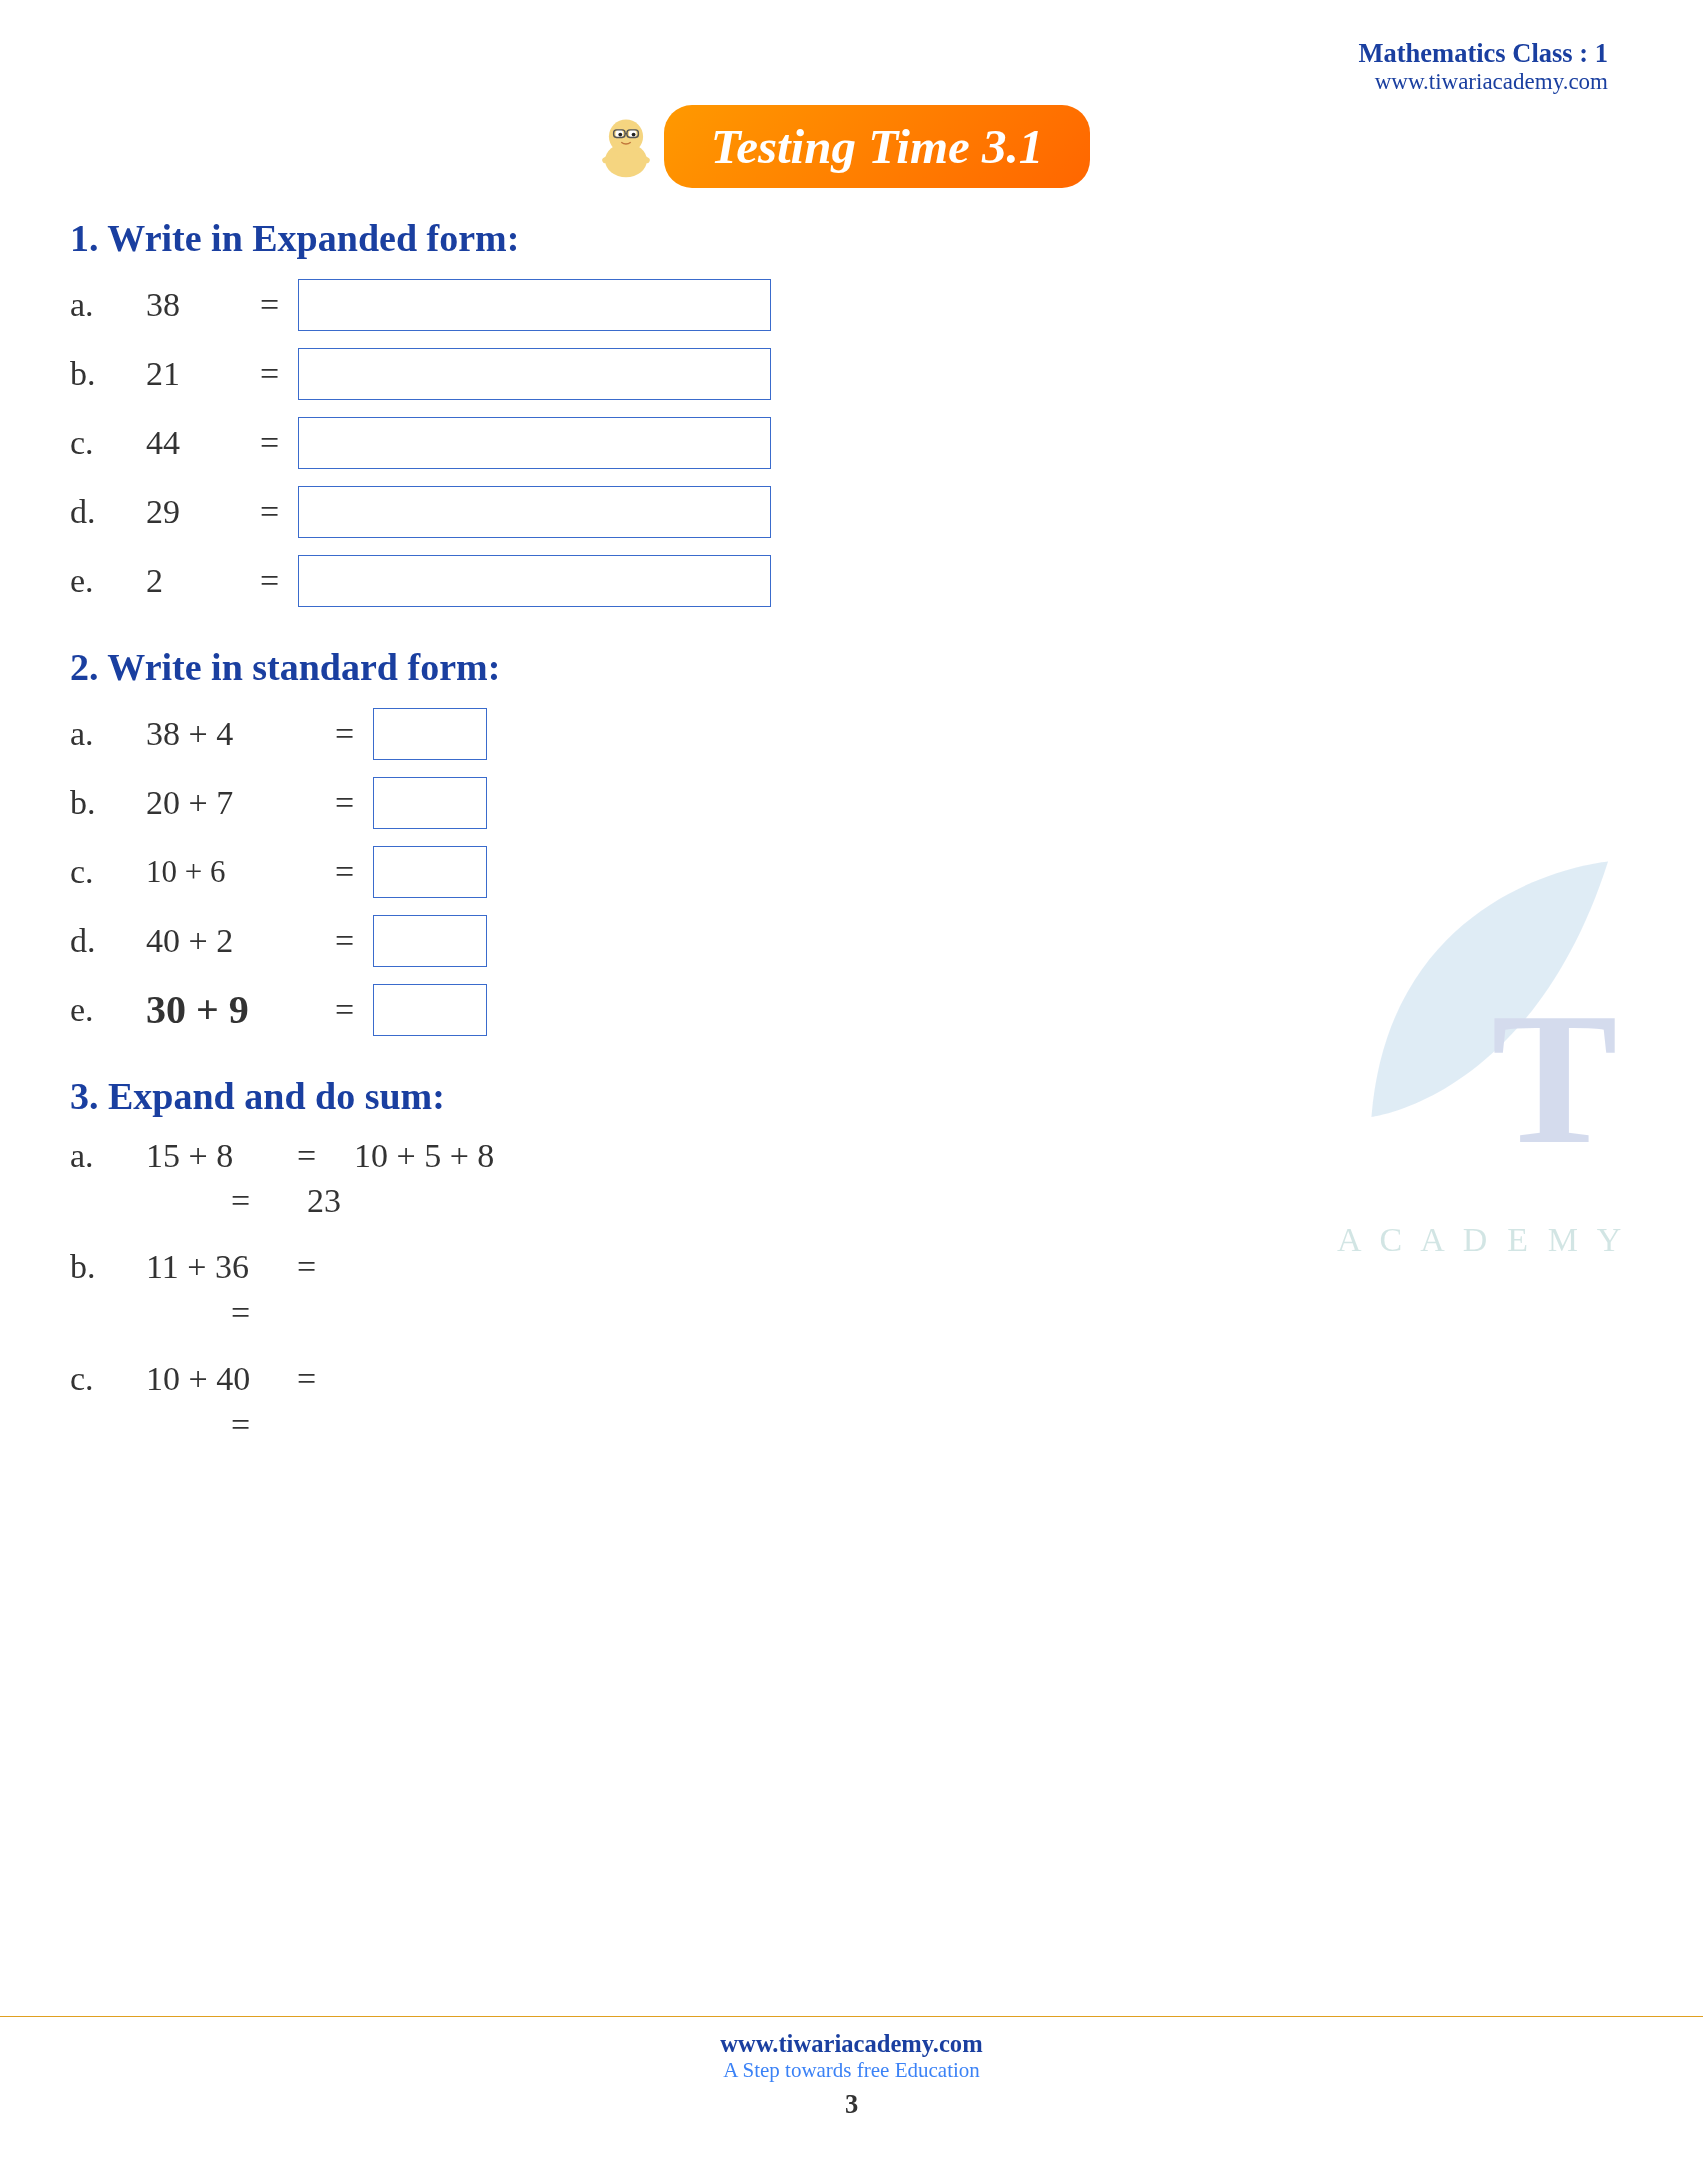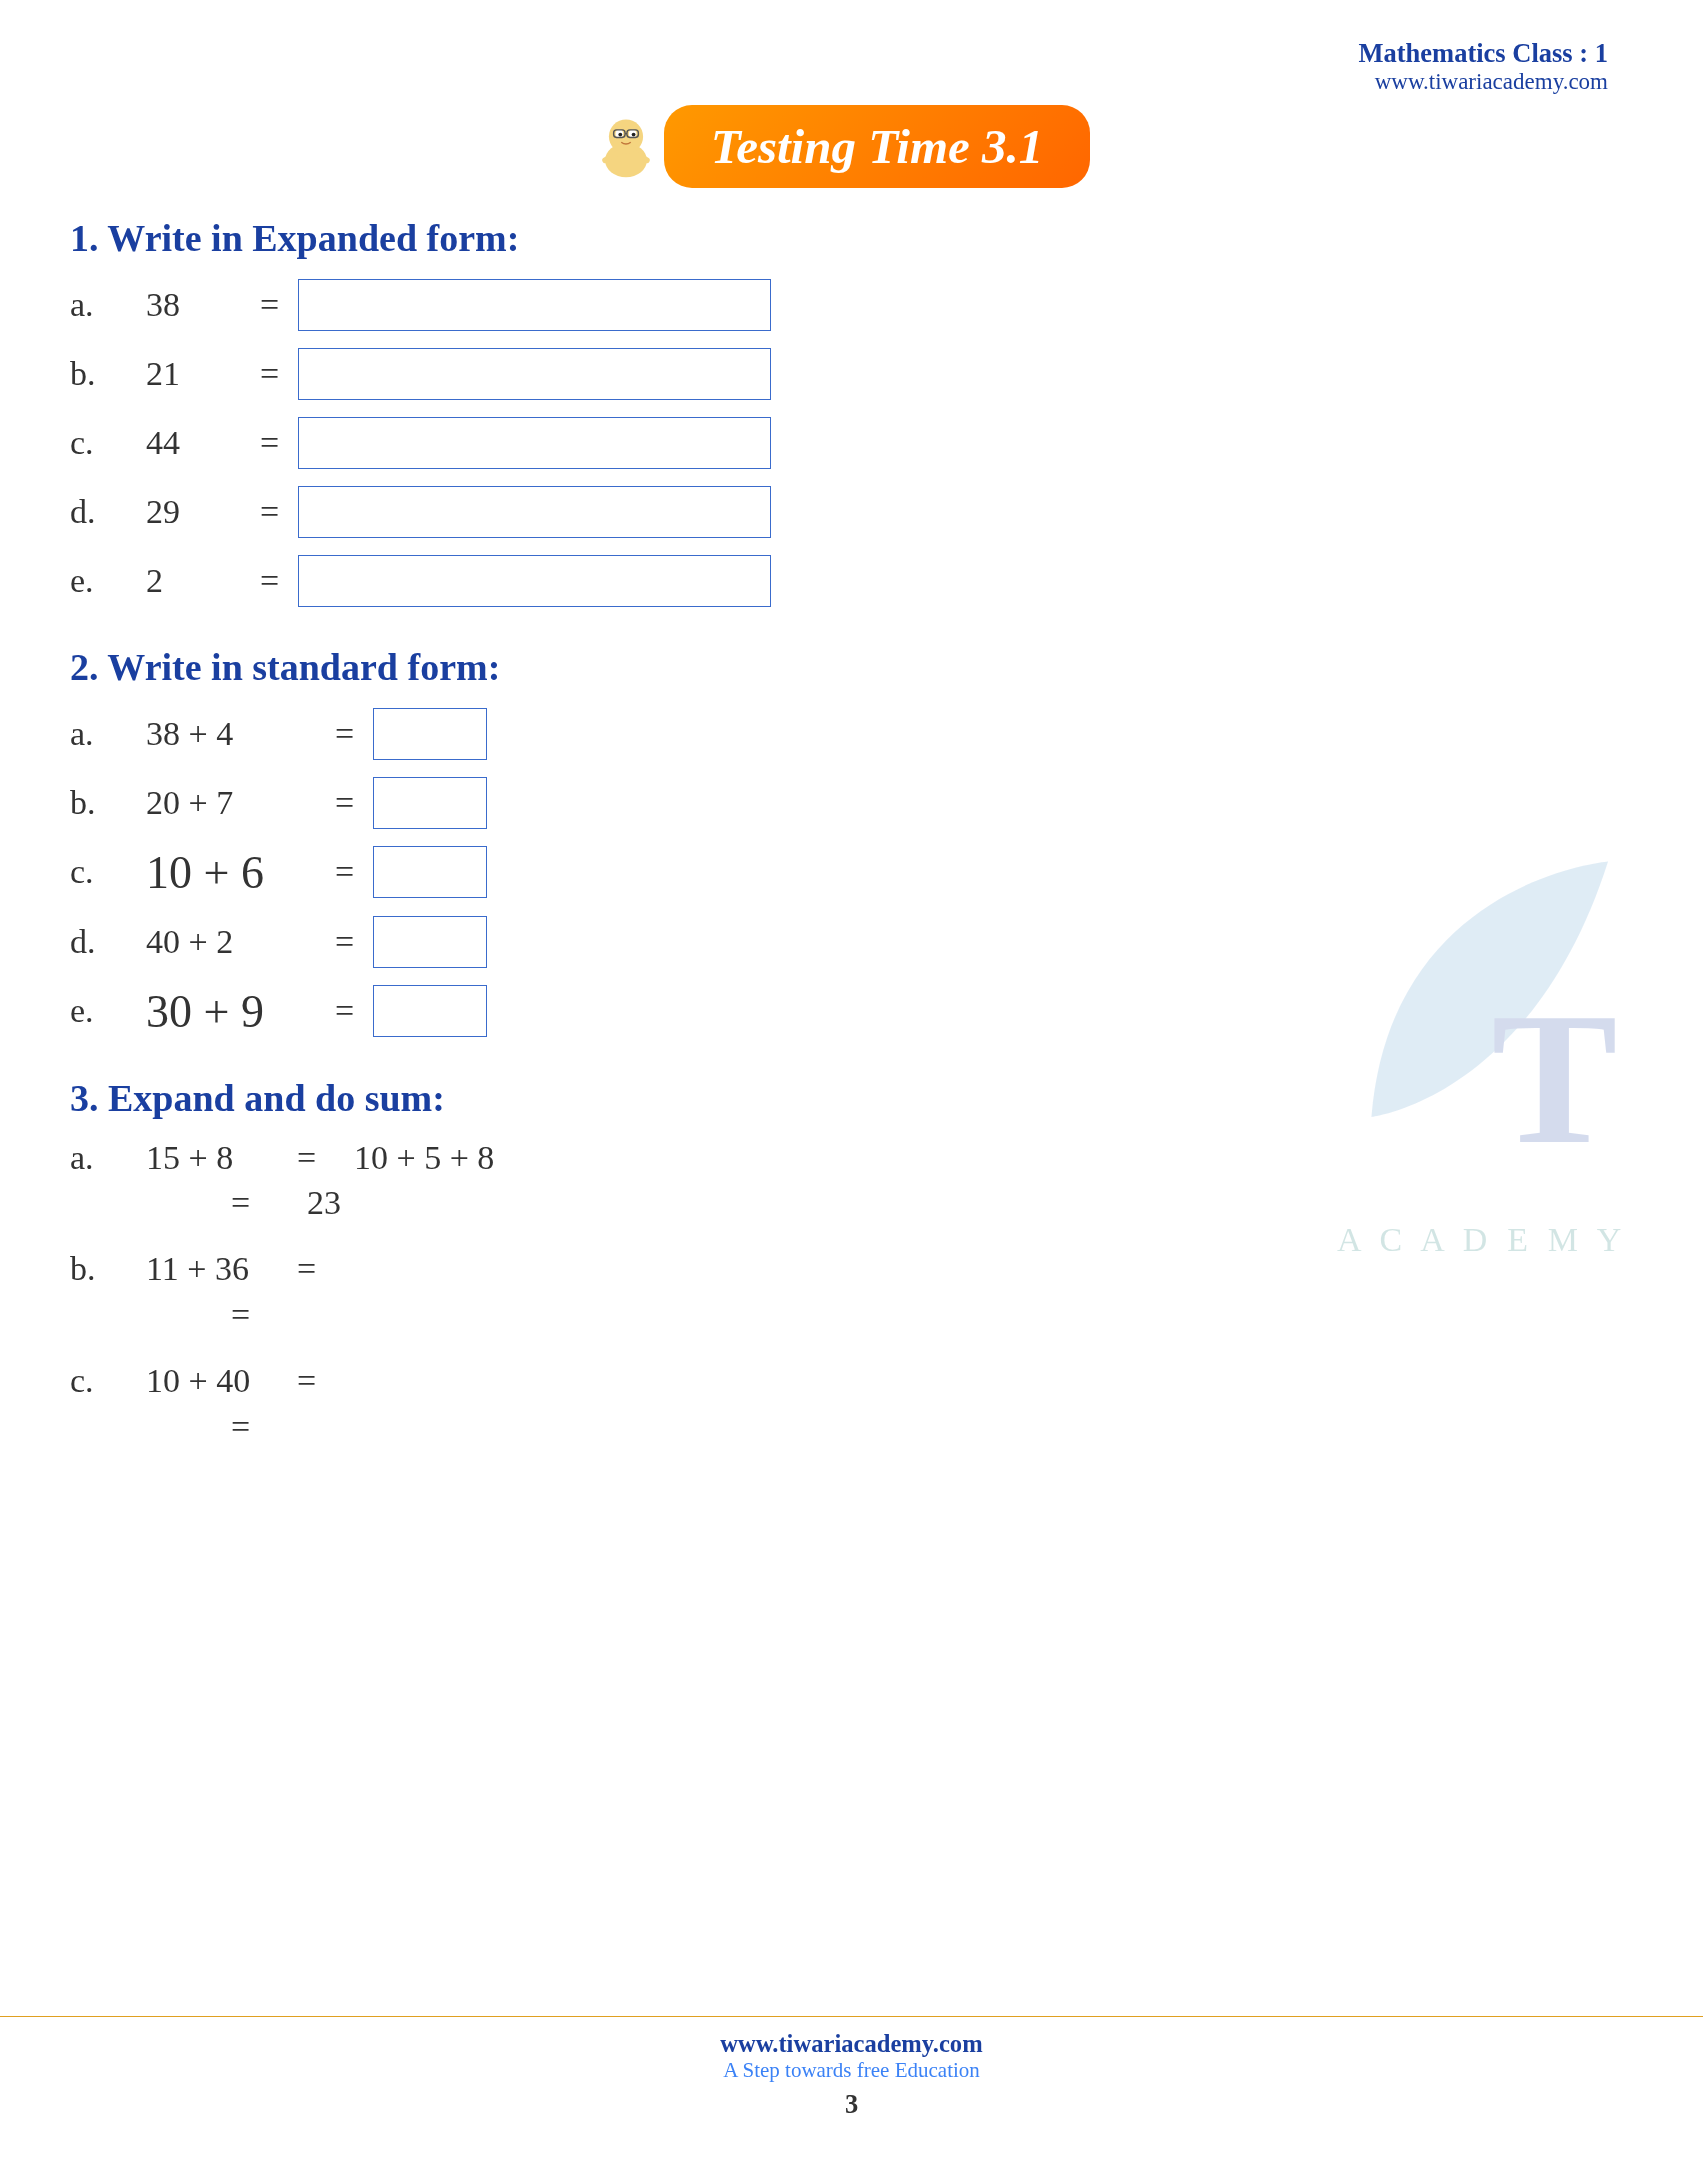--- a/index.html
+++ b/index.html
@@ -331,35 +331,35 @@
 
     <div class="question-row">
       <span class="q-label">b.</span>
       <span style="width:170px; font-size:34px;">20 + 7</span>
       <span class="q-eq">=</span>
       <span class="answer-box-small"></span>
     </div>
 
     <div class="question-row">
       <span class="q-label">c.</span>
-      <span style="width:170px; font-size:46px;">10 + 6</span>
+      <span style="width:170px; font-size:31px;">10 + 6</span>
       <span class="q-eq">=</span>
       <span class="answer-box-small"></span>
     </div>
 
     <div class="question-row">
       <span class="q-label">d.</span>
       <span style="width:170px; font-size:34px;">40 + 2</span>
       <span class="q-eq">=</span>
       <span class="answer-box-small"></span>
     </div>
 
     <div class="question-row">
       <span class="q-label">e.</span>
-      <span style="width:170px; font-size:46px;">30 + 9</span>
+      <span style="width:170px; font-size:40px;font-weight:bold;">30 + 9</span>
       <span class="q-eq">=</span>
       <span class="answer-box-small"></span>
     </div>
   </div>
 
   <div class="section">
     <div class="section-heading">3.  Expand and do sum:</div>
 
     <div class="expand-row">
       <span style="width:76px;">a.</span>

